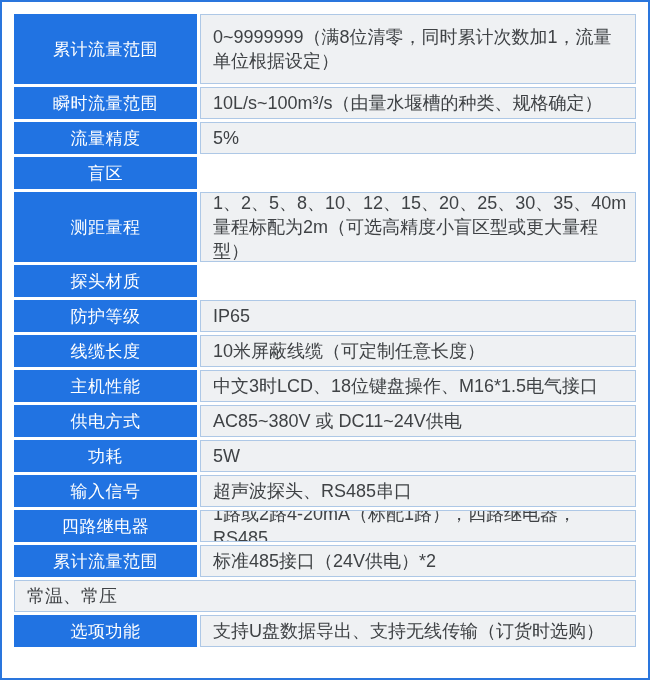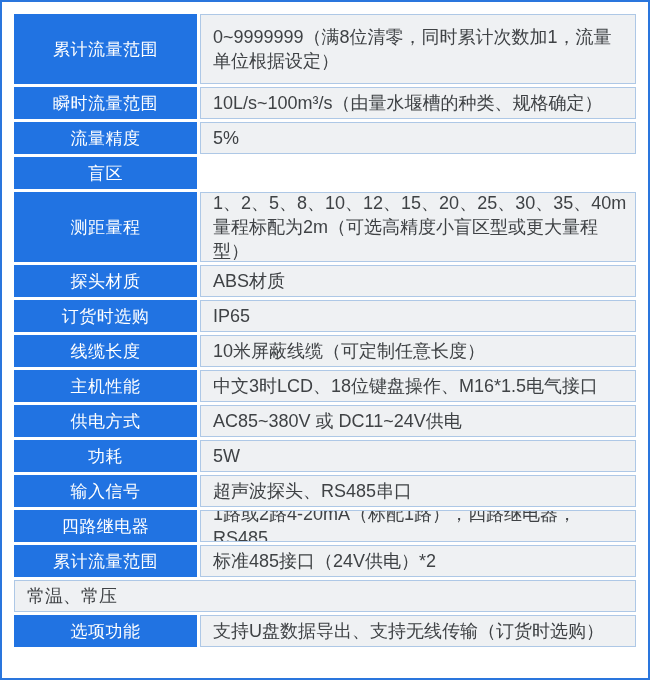--- a/index.html
+++ b/index.html
@@ -92,27 +92,24 @@
   <div class="spec-row tall">
     <div class="spec-label">测距量程</div>
     <div class="spec-value">
         <span>1、2、5、8、10、12、15、20、25、30、35、40m
 量程标配为2m（可选高精度小盲区型或更大量程型）</span>
       </div>
   </div>
 
   <div class="spec-row">
     <div class="spec-label">探头材质</div>
-    <div class="spec-value">
-        <span>ABS材质</span>
-      </div>
   </div>
 
   <div class="spec-row">
-    <div class="spec-label">订货时选购</div>
+    <div class="spec-label">防护等级</div>
     <div class="spec-value">
         <span>IP65</span>
       </div>
   </div>
 
   <div class="spec-row">
     <div class="spec-label">线缆长度</div>
     <div class="spec-value">
         <span>10米屏蔽线缆（可定制任意长度）</span>
       </div>

